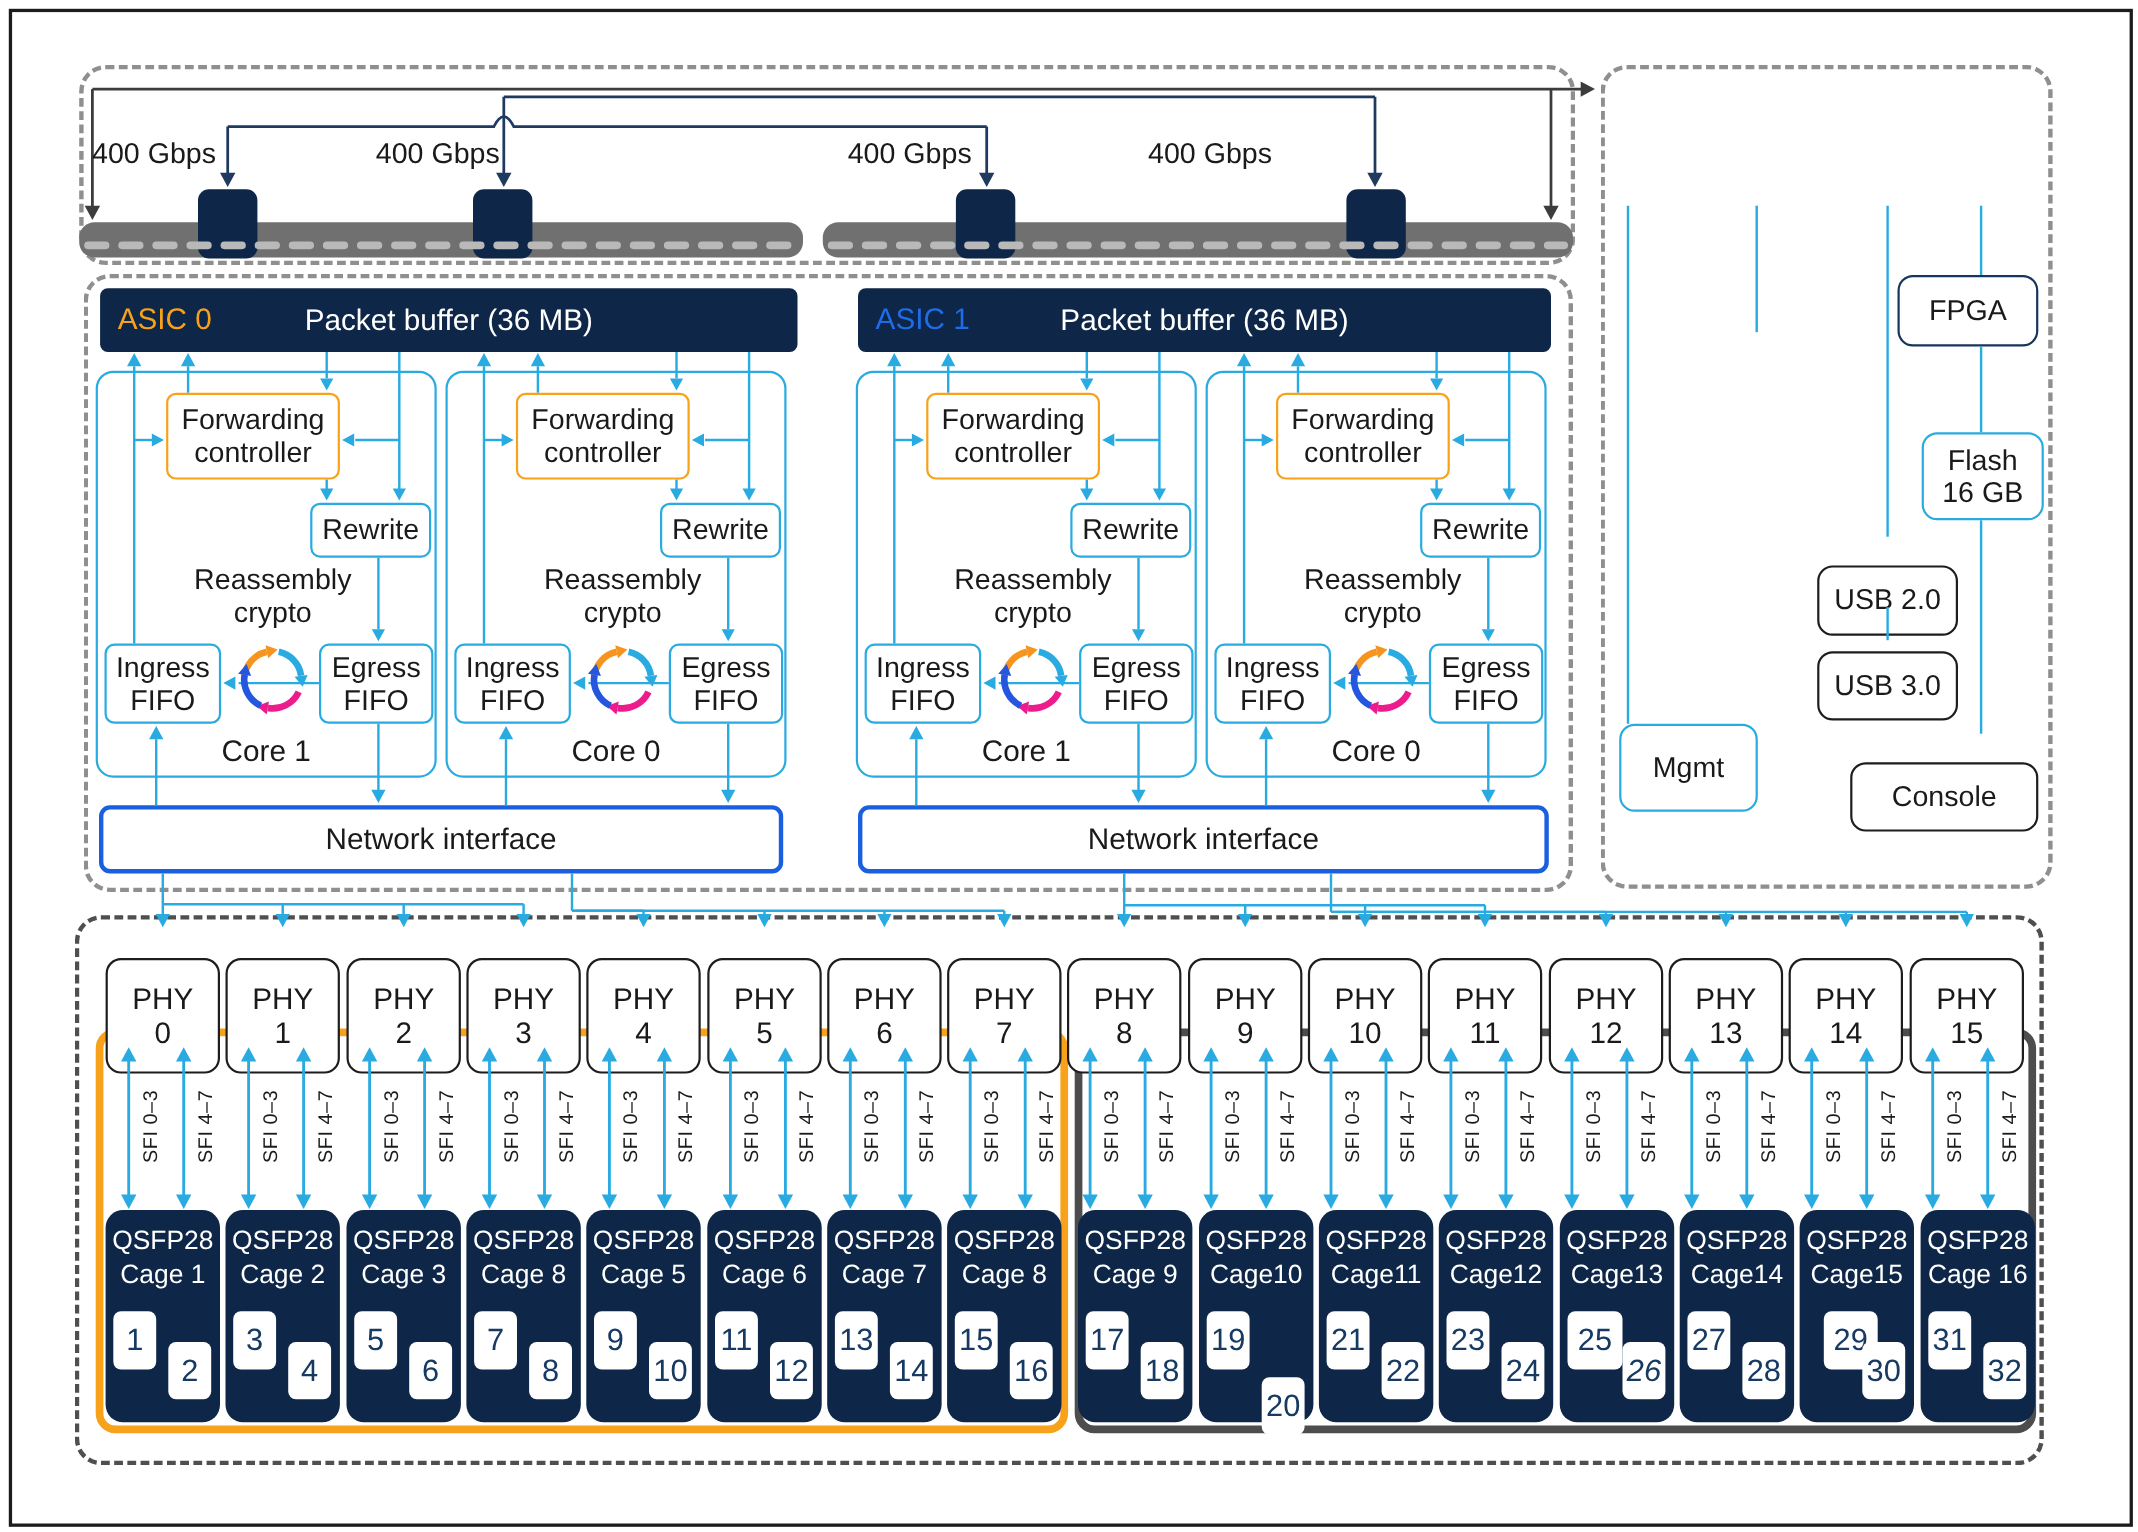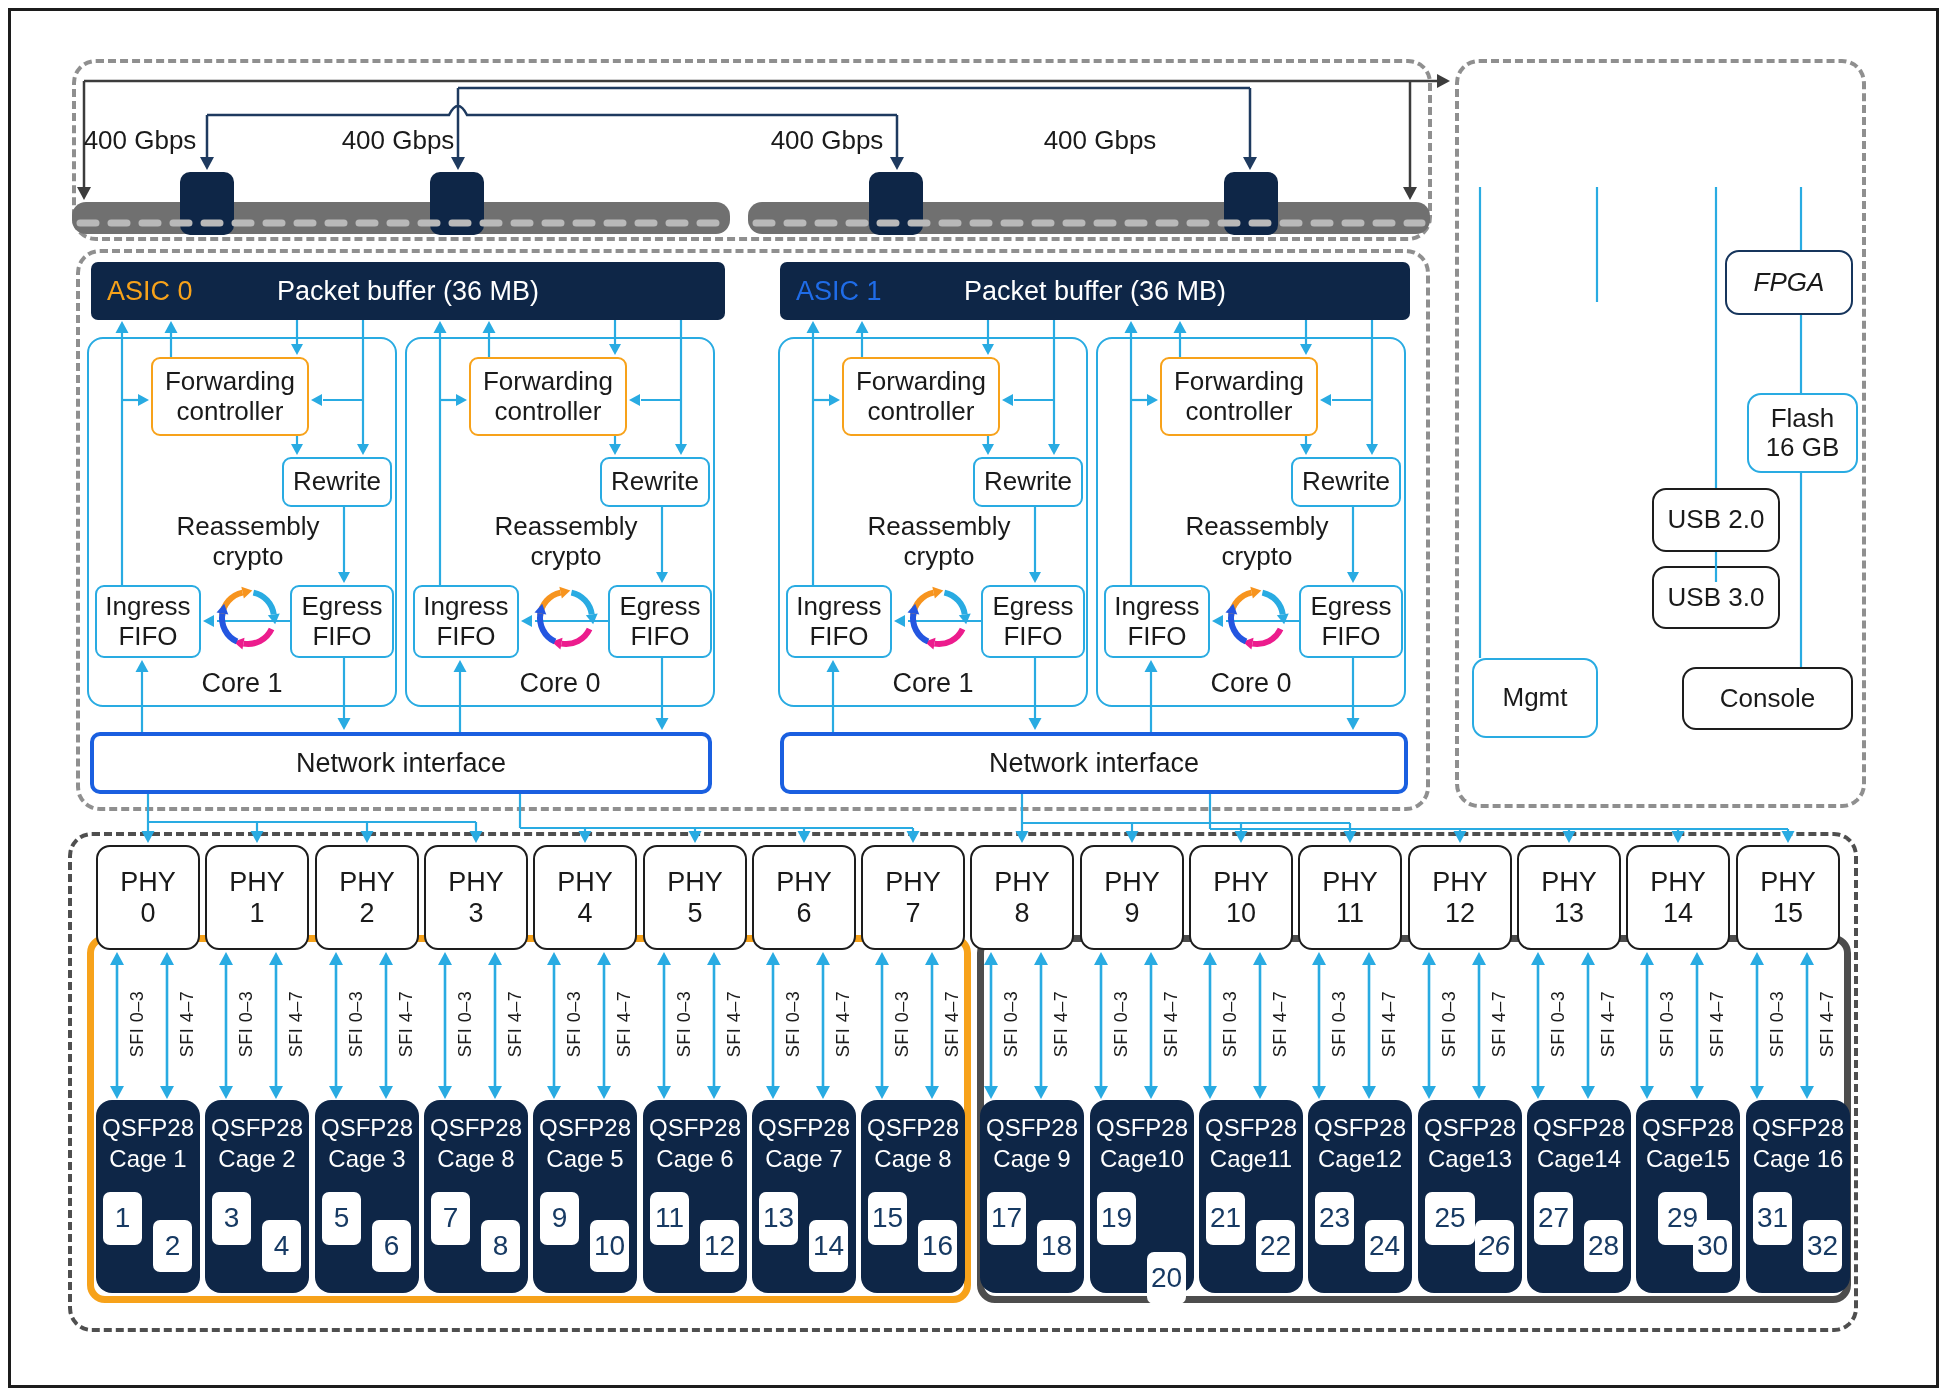--- a/index.html
+++ b/index.html
@@ -8,22 +8,22 @@
   .panel{position:absolute;box-sizing:border-box;border:4px dashed #8f8f8f;border-radius:24px;z-index:0;}
   .panel.dark{border-color:#4f4f4f;}
   .grp{position:absolute;box-sizing:border-box;border-radius:18px;z-index:1;}
   .bar{position:absolute;background:#707070;border-radius:14px;z-index:2;}
   .conn{position:absolute;background:#0e2647;border-radius:10px;z-index:3;}
   .box{position:absolute;box-sizing:border-box;background:#fff;display:flex;align-items:center;
        justify-content:center;text-align:center;z-index:4;line-height:1.12;}
   .b-cyan{border:2.5px solid #29abe2;border-radius:9px;}
   .b-cyan-lg{border:2.5px solid #29abe2;border-radius:14px;}
   .b-orange{border:2.5px solid #f7a21a;border-radius:9px;}
-  .b-black{border:2.5px solid #1d1d1d;border-radius:14px;}
-  .b-navy{border:2.5px solid #16355c;border-radius:14px;font-style:italic;}
+  .b-black{border:2.5px solid #1d1d1d;border-radius:14px;margin-top:26px;}
+  .b-navy{border:2.5px solid #16355c;border-radius:14px;}
   .b-blue{border:4px solid #1a5fe0;border-radius:10px;}
   .corebox{position:absolute;box-sizing:border-box;border:2px solid #29abe2;border-radius:16px;
            background:transparent;z-index:3;}
   .bufbar{position:absolute;background:#0e2647;border-radius:7px;z-index:4;display:flex;
           align-items:center;justify-content:center;color:#fff;font-size:27px;}
   .bufbar .asic-tag{position:absolute;left:16px;top:50%;transform:translateY(-50%);font-size:27px;}
   .cage{position:absolute;background:#0e2647;border-radius:16px;z-index:4;color:#fff;
         text-align:center;font-size:24px;line-height:1.3;}
   .cage .cg-t{margin-top:12px;}
   .ptile{position:absolute;background:#fff;border-radius:7px;color:#173a63;font-size:28px;

